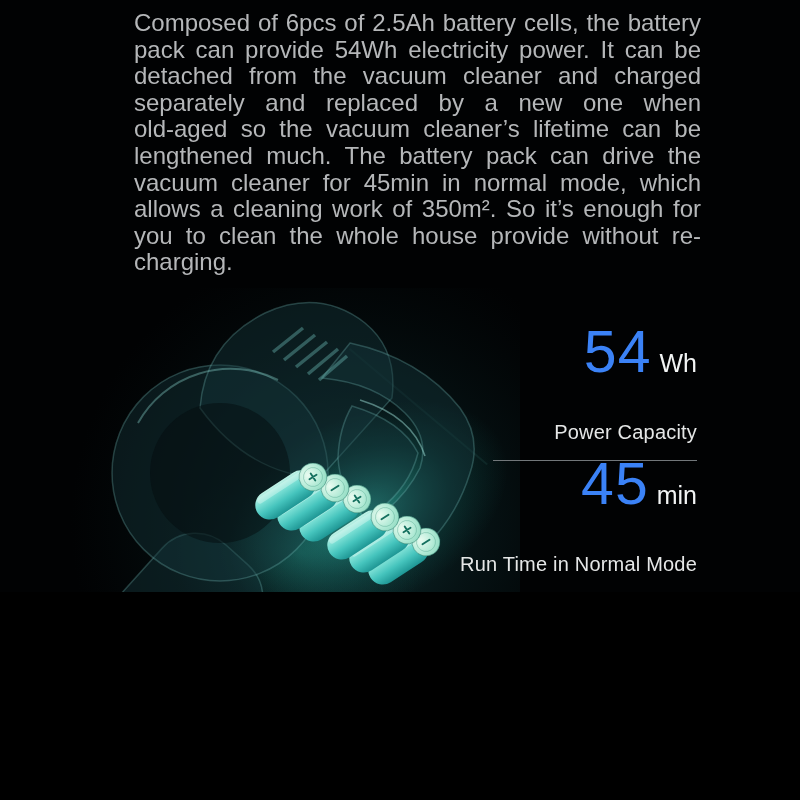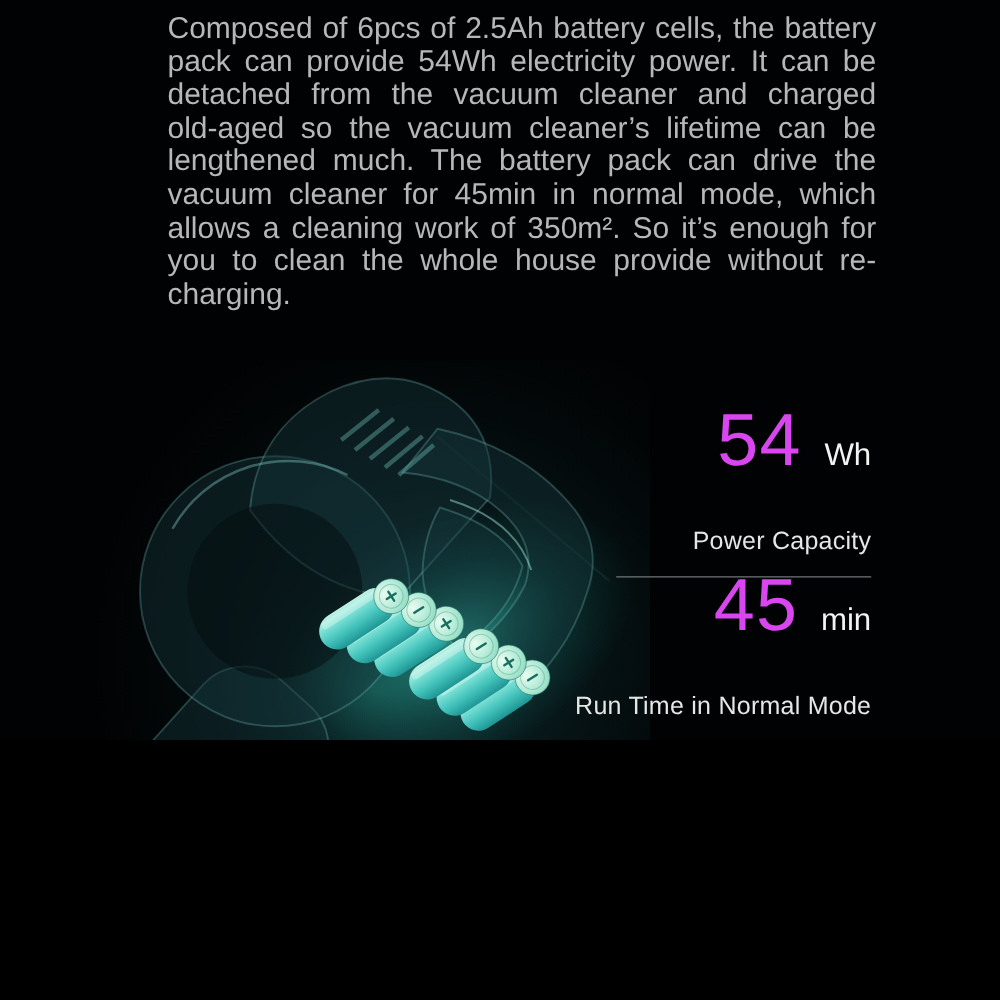--- a/index.html
+++ b/index.html
@@ -11,40 +11,41 @@
          font-size:24px;line-height:26.6px;letter-spacing:0;}
   .intro .line{text-align:justify;text-align-last:justify;white-space:nowrap;}
   .intro .line.last{text-align-last:left;}
 
   
   .illustration{position:absolute;left:20px;top:288px;width:500px;height:512px;}
 
   
   .stat{position:absolute;right:103px;width:280px;text-align:right;color:#f4f6f6;}
   .stat .numrow{line-height:52px;white-space:nowrap;}
-  .stat .num{font-size:59px;color:#d946ef;letter-spacing:1px;}
-  .stat .unit{font-size:25px;color:#f2f4f4;margin-left:18px;}
+  .stat .num{font-size:59px;color:#3b82f6;letter-spacing:1px;}
+  .stat .unit{font-size:25px;color:#f2f4f4;margin-left:8px;}
   .stat .unit .sup{font-size:14px;position:relative;top:-12px;margin-left:1px;}
   .stat .label{font-size:20px;color:#e5e7e7;margin-top:28px;line-height:22px;letter-spacing:.2px;}
   .stat .rule{height:1px;width:204px;margin-left:auto;background:#72777a;margin-top:17px;}
   #stat-1{top:326px}
   #stat-2{top:458px}
   #stat-3{top:588px}
   #stat-3 .label{margin-top:16px}
   #stat-3 .rule{margin-top:21px}
 </style>
 </head>
 <body>
 
 <div class="page">
 
   <div class="intro">
     <div class="line">Composed of 6pcs of 2.5Ah battery cells, the battery</div>
     <div class="line">pack can provide 54Wh electricity power. It can be</div>
     <div class="line">detached from the vacuum cleaner and charged</div>
+    <div class="line">separately and replaced by a new one when</div>
     <div class="line">old-aged so the vacuum cleaner’s lifetime can be</div>
     <div class="line">lengthened much. The battery pack can drive the</div>
     <div class="line">vacuum cleaner for 45min in normal mode, which</div>
     <div class="line">allows a cleaning work of 350m². So it’s enough for</div>
     <div class="line">you to clean the whole house provide without re-</div>
     <div class="line last">charging.</div>
   </div>
 
   <svg class="illustration" viewBox="0 0 500 512" width="500" height="512">
     <defs>

